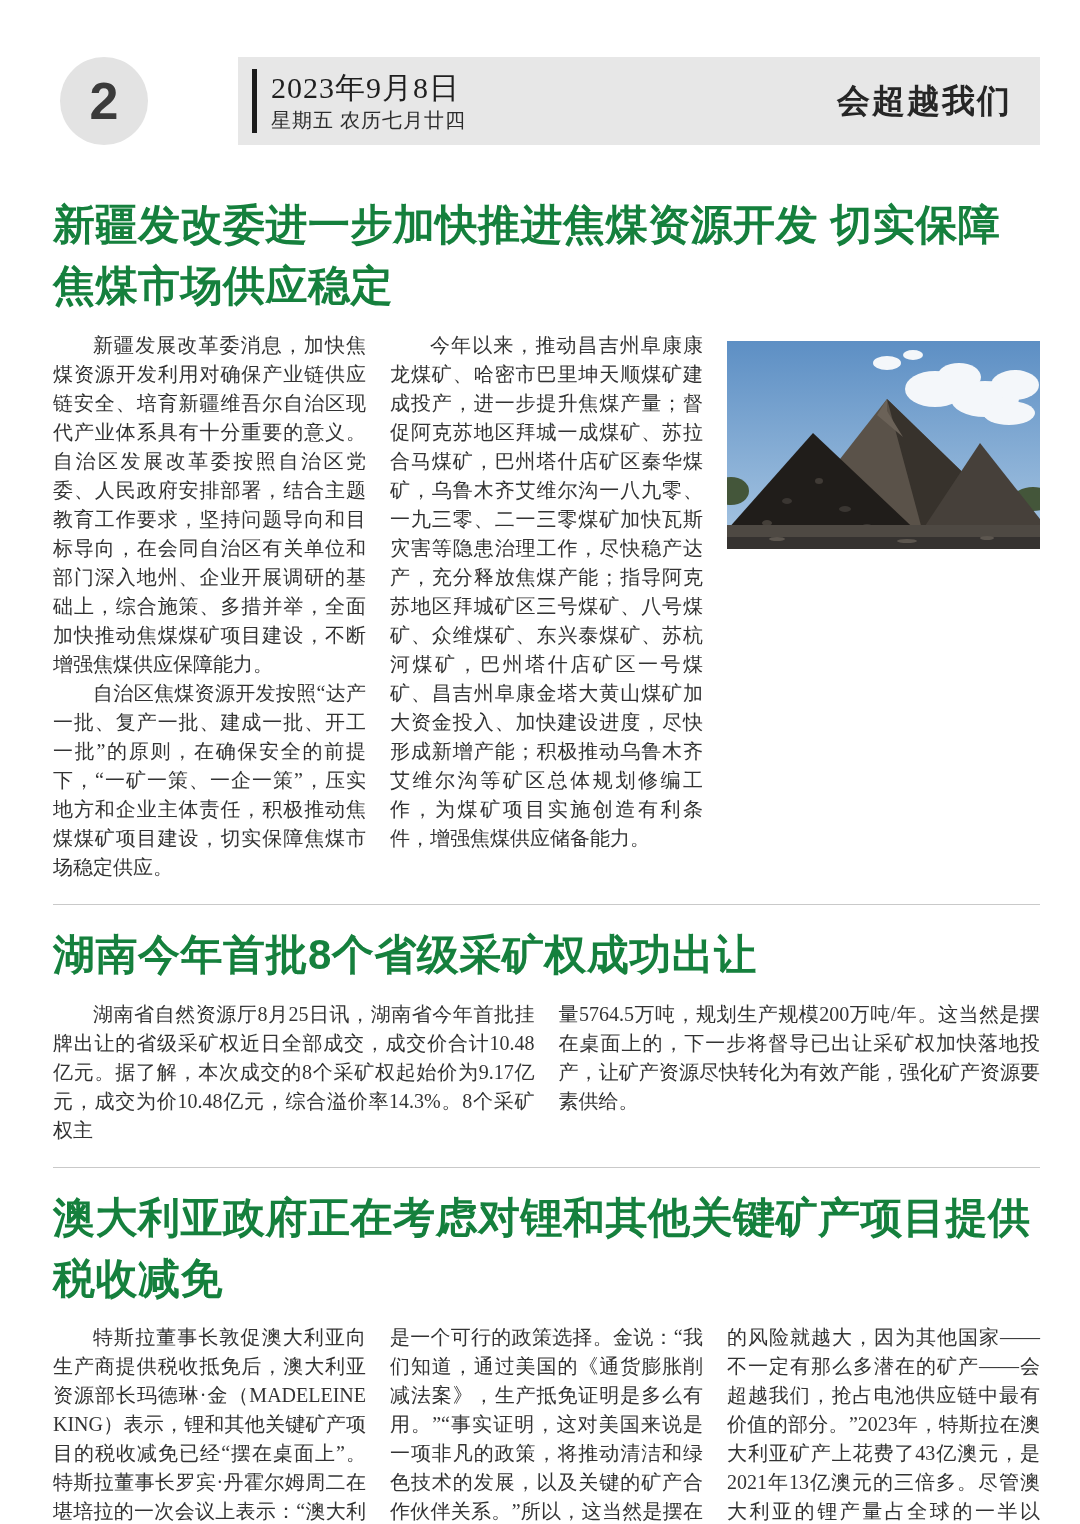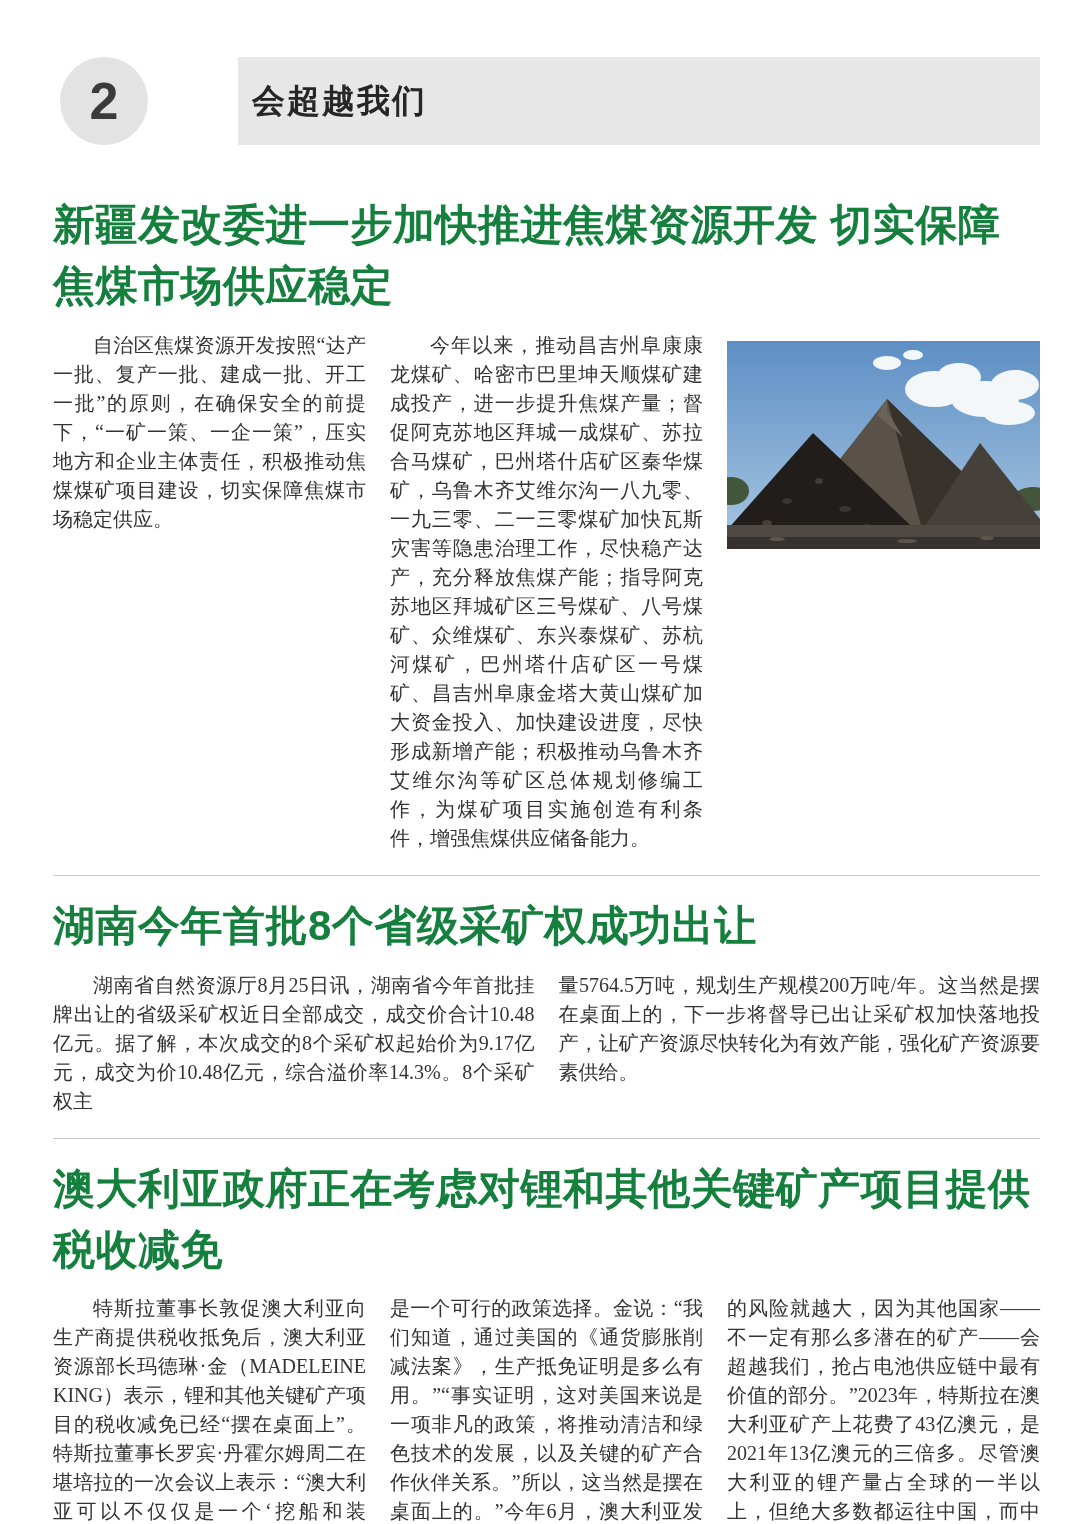--- a/index.html
+++ b/index.html
@@ -66,28 +66,36 @@
 </head>
 <body>
 
 <div class="page">
 
   <div class="masthead">
     <div class="page-num-circle">
       <span>2</span>
     </div>
     <div class="header-bar">
+      <div class="date-block">
+        <div class="vbar"></div>
+        <div class="date-lines">
+          <div class="date-main">2023年9月8日</div>
+          <div class="date-sub">星期五 农历七月廿四</div>
+        </div>
+      </div>
       <div class="section-title">会超越我们</div>
     </div>
   </div>
 
   <article>
     <h1 class="article-title">新疆发改委进一步加快推进焦煤资源开发 切实保障焦煤市场供应稳定</h1>
     <div class="cols">
       <div class="col">
+        <p class="indent">新疆发展改革委消息，加快焦煤资源开发利用对确保产业链供应链安全、培育新疆维吾尔自治区现代产业体系具有十分重要的意义。自治区发展改革委按照自治区党委、人民政府安排部署，结合主题教育工作要求，坚持问题导向和目标导向，在会同自治区有关单位和部门深入地州、企业开展调研的基础上，综合施策、多措并举，全面加快推动焦煤煤矿项目建设，不断增强焦煤供应保障能力。</p>
         <p class="indent">自治区焦煤资源开发按照“达产一批、复产一批、建成一批、开工一批”的原则，在确保安全的前提下，“一矿一策、一企一策”，压实地方和企业主体责任，积极推动焦煤煤矿项目建设，切实保障焦煤市场稳定供应。</p>
       </div>
       <div class="col">
         <p class="indent">今年以来，推动昌吉州阜康康龙煤矿、哈密市巴里坤天顺煤矿建成投产，进一步提升焦煤产量；督促阿克苏地区拜城一成煤矿、苏拉合马煤矿，巴州塔什店矿区秦华煤矿，乌鲁木齐艾维尔沟一八九零、一九三零、二一三零煤矿加快瓦斯灾害等隐患治理工作，尽快稳产达产，充分释放焦煤产能；指导阿克苏地区拜城矿区三号煤矿、八号煤矿、众维煤矿、东兴泰煤矿、苏杭河煤矿，巴州塔什店矿区一号煤矿、昌吉州阜康金塔大黄山煤矿加大资金投入、加快建设进度，尽快形成新增产能；积极推动乌鲁木齐艾维尔沟等矿区总体规划修编工作，为煤矿项目实施创造有利条件，增强焦煤供应储备能力。</p>
       </div>
       <div class="col">
         <figure class="photo">
           <svg viewBox="0 0 313 208" xmlns="http://www.w3.org/2000/svg">
             <defs>
               <linearGradient id="sky" x1="0" y1="0" x2="0" y2="1">

